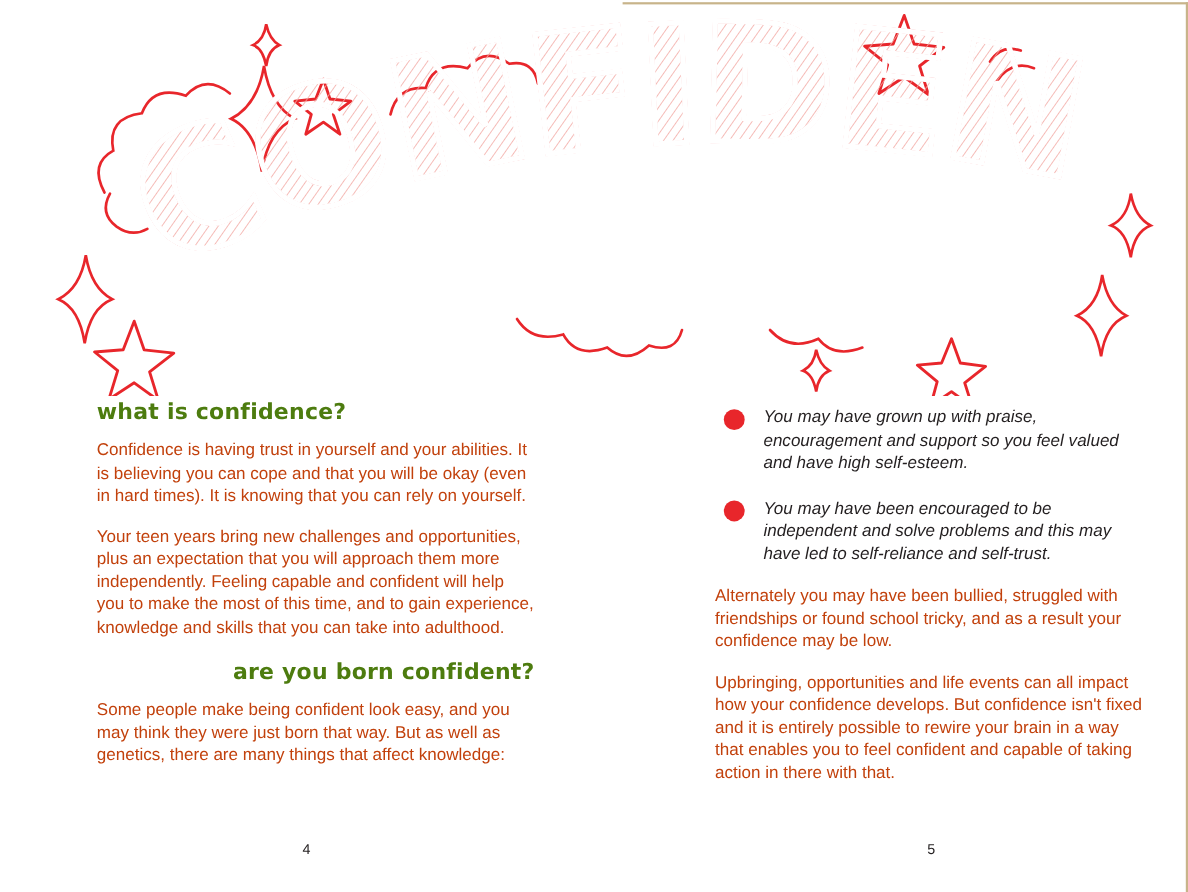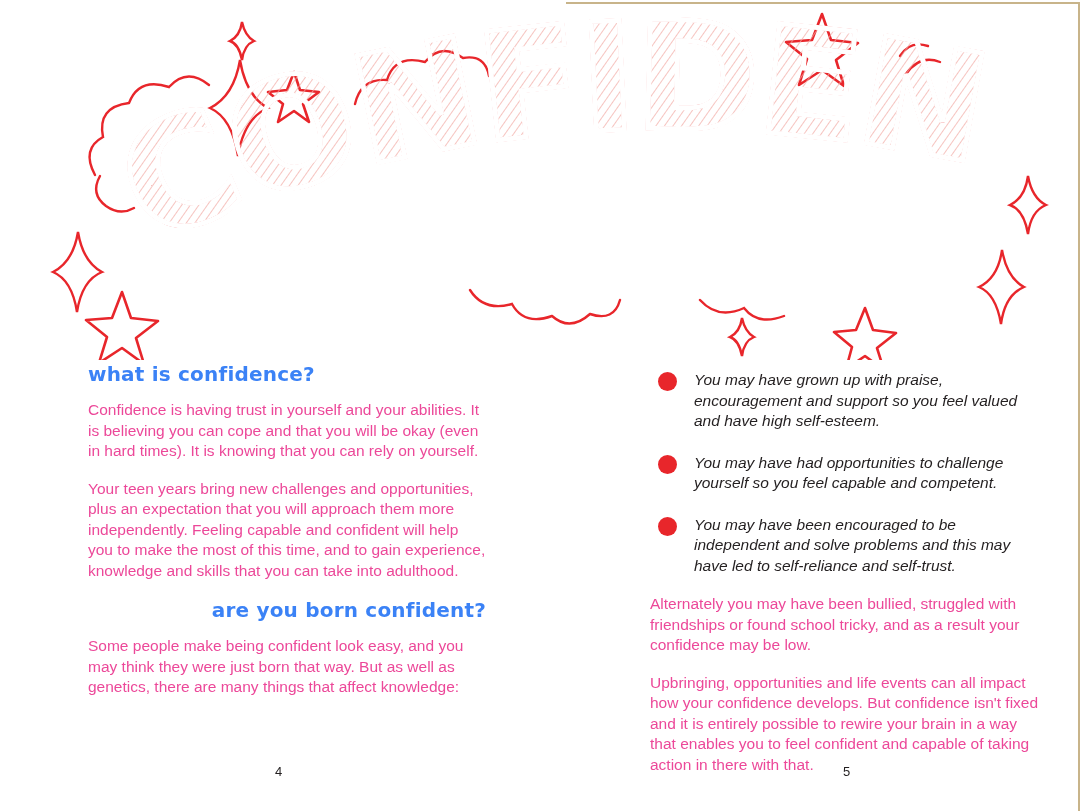--- a/index.html
+++ b/index.html
@@ -68,34 +68,34 @@
     position: absolute;
     left: 650px;
     top: 8px;
     width: 390px;
   }
 
   h2.heading {
     font-family: "DejaVu Sans", sans-serif;
     font-size: 20px;
     font-weight: bold;
-    color: #3b82f6;
+    color: #4d7c0f;
     margin: 0 0 14px 0;
     letter-spacing: 0.2px;
   }
   .heading-2 {
     margin-top: 34px;
     text-align: right;
   }
 
   p.body-text {
     font-size: 15.5px;
     line-height: 20.5px;
     margin: 0 0 17px 0;
-    color: #ec4899;
+    color: #c2410c;
   }
   p.body-text:last-child {
     margin-bottom: 0;
   }
 
   
   ul.bullets {
     list-style: none;
     margin: 0 0 18px 0;
     padding: 0;
@@ -203,24 +203,20 @@
   </div>
 
   <div class="col-right">
     <ul class="bullets">
       <li>
         <span class="bullet-dot"></span>
         <span>You may have grown up with praise, encouragement and support so you feel valued and have high self-esteem.</span>
       </li>
       <li>
         <span class="bullet-dot"></span>
-        <span>You may have had opportunities to challenge yourself so you feel capable and competent.</span>
-      </li>
-      <li>
-        <span class="bullet-dot"></span>
         <span>You may have been encouraged to be independent and solve problems and this may have led to self-reliance and self-trust.</span>
       </li>
     </ul>
 
     <p class="body-text">Alternately you may have been bullied, struggled with friendships or found school tricky, and as a result your confidence may be low.</p>
     <p class="body-text">Upbringing, opportunities and life events can all impact how your confidence develops. But confidence isn't fixed and it is entirely possible to rewire your brain in a way that enables you to feel confident and capable of taking action in there with that.</p>
   </div>
 
 </div>
 

